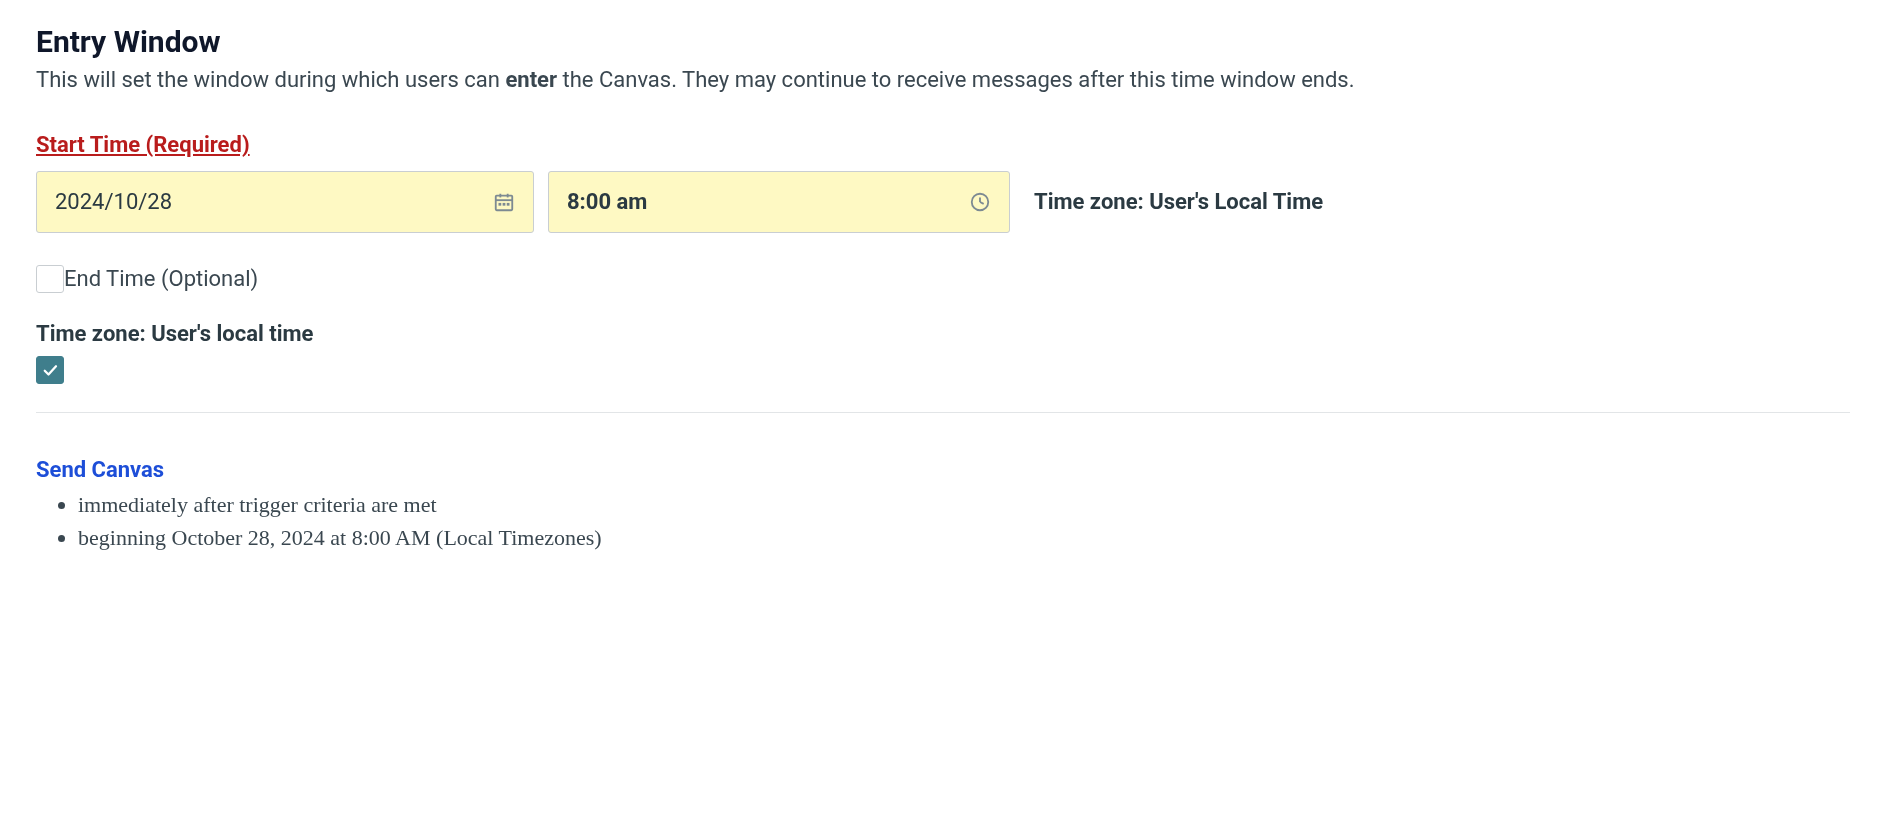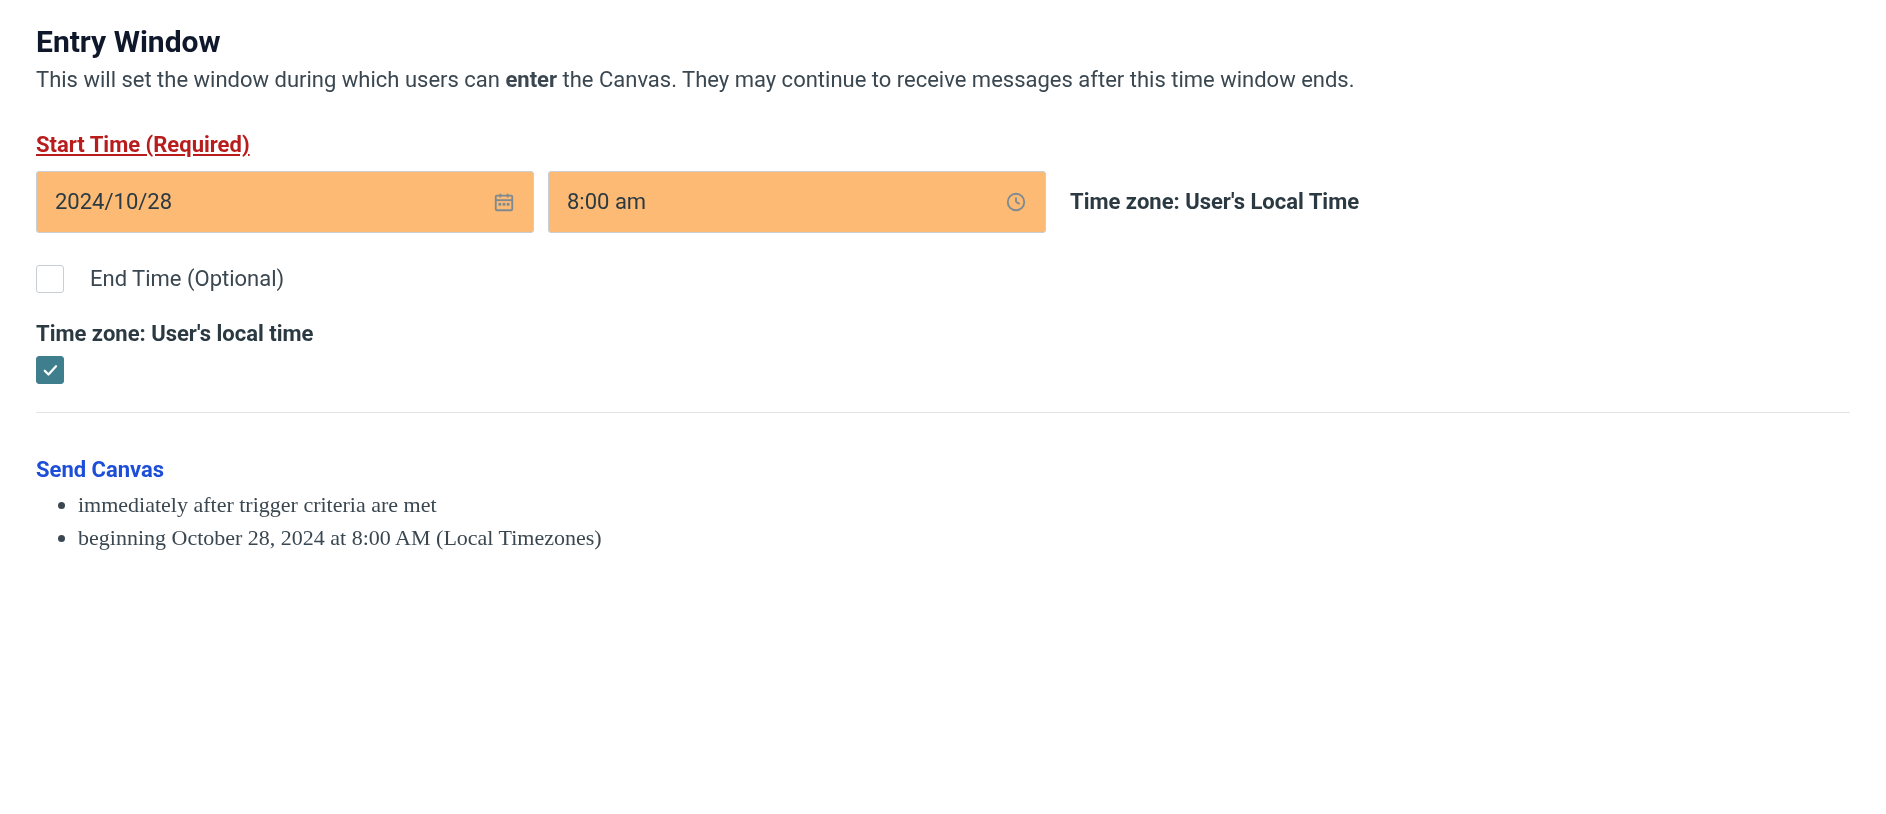--- a/index.html
+++ b/index.html
@@ -39,35 +39,35 @@
   .input-box {
     display: flex;
     align-items: center;
     justify-content: space-between;
     border: 1px solid #c9ced2;
     border-radius: 3px;
     padding: 0 18px;
     height: 62px;
     font-size: 22px;
     color: #2b3a42;
-    background: #fdba74;
+    background: #fef9c3;
   }
   .date-box { width: 498px; }
-  .time-box { width: 498px; }
+  .time-box { width: 462px; font-weight: bold; }
   .icon { color: #7d8a92; display: inline-flex; }
   .tz-label {
     font-size: 22px;
     font-weight: 700;
     color: #2b3a42;
     margin-left: 10px;
   }
   .checkbox-row {
     display: flex;
     align-items: center;
-    gap: 26px;
+    gap: 0;
     margin-bottom: 28px;
   }
   .checkbox {
     width: 28px;
     height: 28px;
     border: 1px solid #c9ced2;
     border-radius: 3px;
     display: inline-flex;
     align-items: center;
     justify-content: center;

